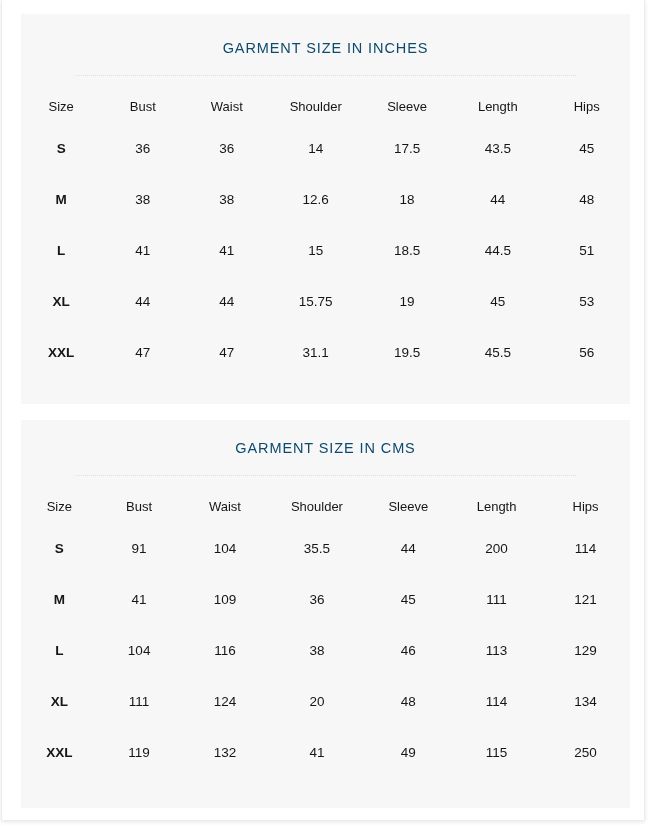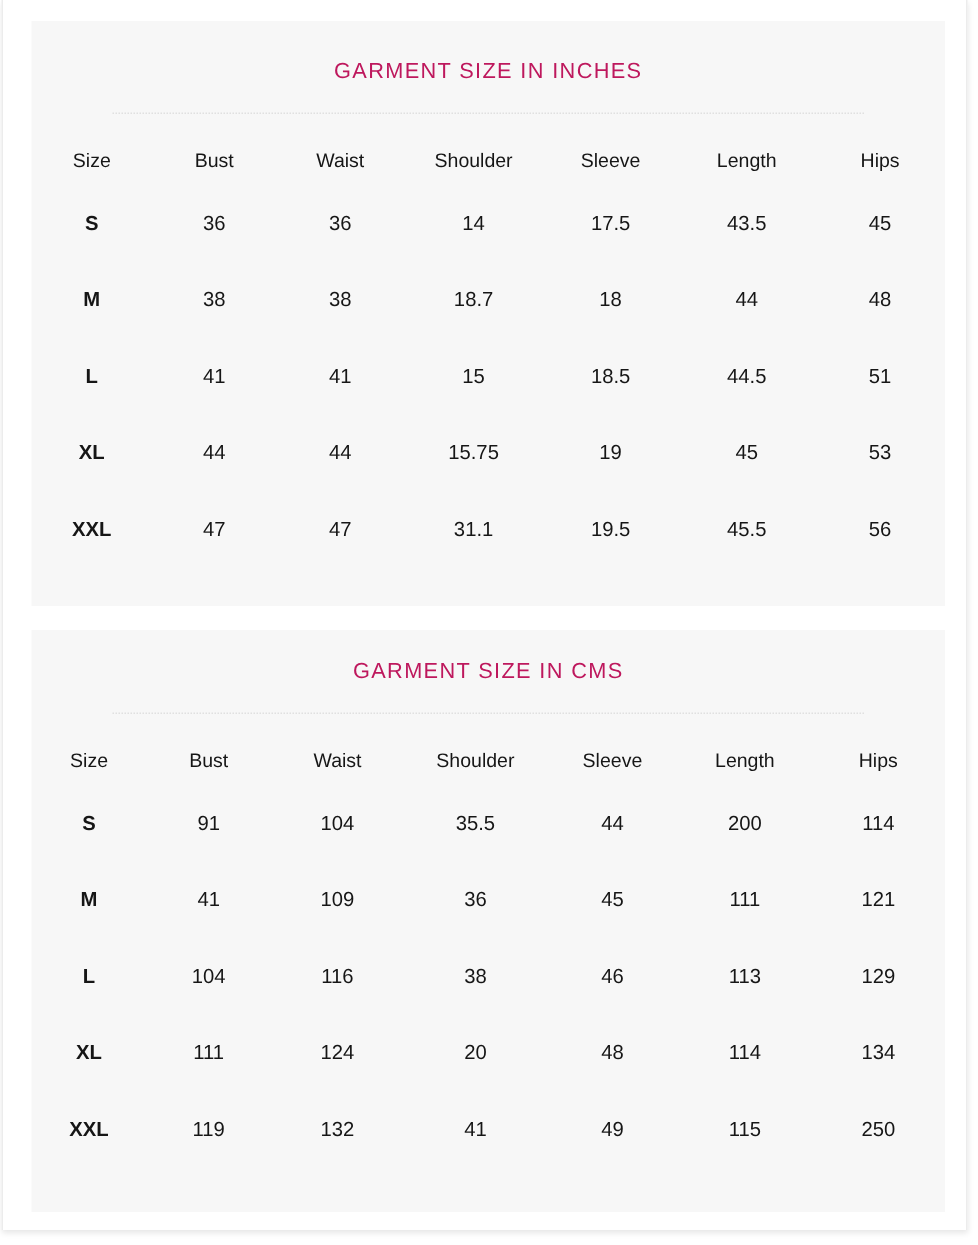--- a/index.html
+++ b/index.html
@@ -30,21 +30,21 @@
     left: 19px;
     width: 609px;
     background: #f7f7f7;
     box-sizing: border-box;
   }
   .card-inches { top: 14px;  height: 390px; }
   .card-cms    { top: 420px; height: 388px; }
 
   .card-title {
     text-align: center;
-    color: #be185d;
+    color: #0c4a6e;
     font-size: 14.5px;
     letter-spacing: 0.9px;
     font-weight: 400;
   }
   .card-inches .card-title { padding-top: 26px; }
   .card-cms .card-title    { padding-top: 20px; }
 
   .divider {
     margin: 19px 54px 0 54px;
     height: 1px;
@@ -131,21 +131,21 @@
           <td>36</td>
           <td>14</td>
           <td>17.5</td>
           <td>43.5</td>
           <td>45</td>
         </tr>
         <tr>
           <td class="size-cell">M</td>
           <td>38</td>
           <td>38</td>
-          <td>18.7</td>
+          <td>12.6</td>
           <td>18</td>
           <td>44</td>
           <td>48</td>
         </tr>
         <tr>
           <td class="size-cell">L</td>
           <td>41</td>
           <td>41</td>
           <td>15</td>
           <td>18.5</td>

